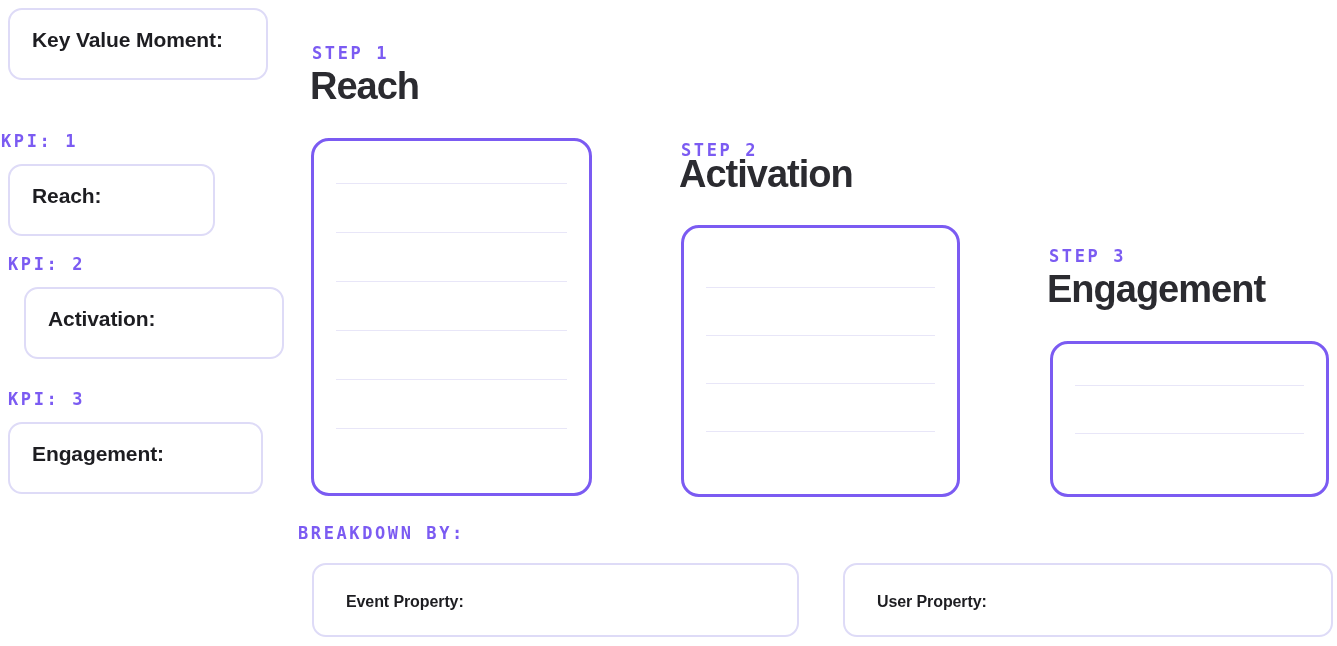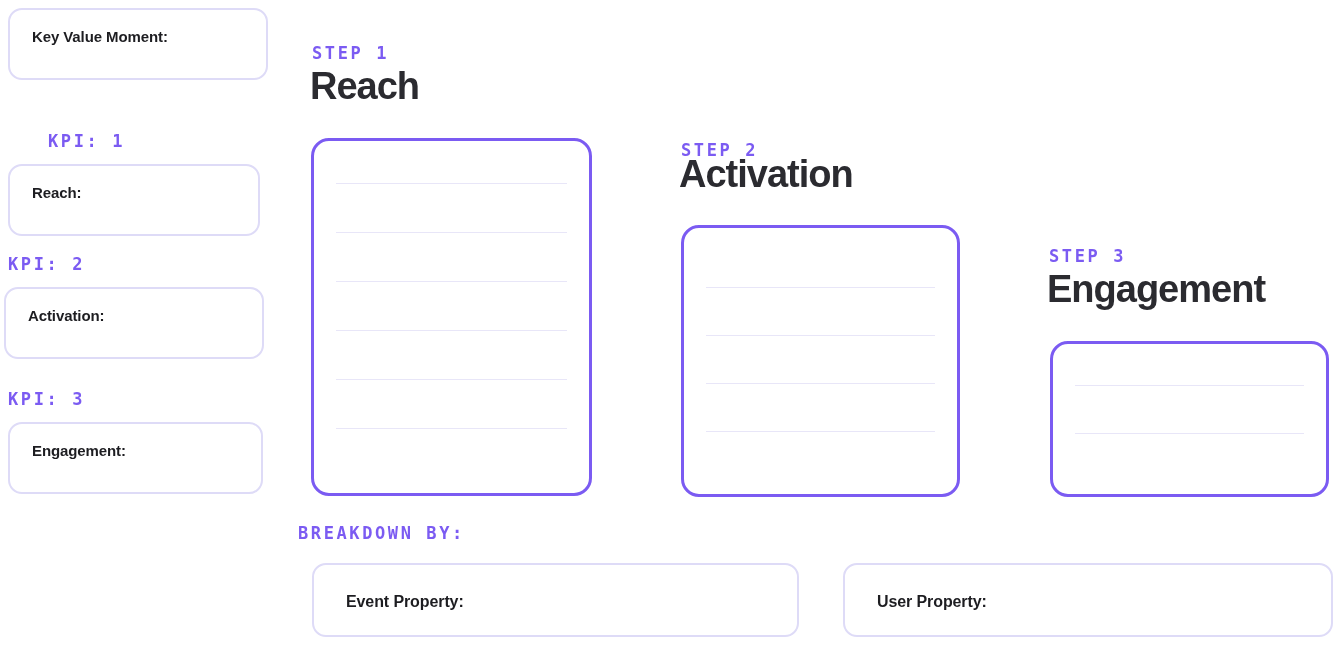--- a/index.html
+++ b/index.html
@@ -23,21 +23,21 @@
   .soft-box {
     position: absolute;
     background: #ffffff;
     border: 2px solid #DEDBF7;
     border-radius: 14px;
   }
   .soft-box .box-label {
     position: absolute;
     left: 22px;
     top: 18px;
-    font-size: 15px;
+    font-size: 21px;
     font-weight: bold;
     color: #1D1D21;
     letter-spacing: -0.1px;
     white-space: nowrap;
   }
 
   .step-card {
     position: absolute;
     background: #ffffff;
     border: 3px solid #7B5BF2;
@@ -69,24 +69,24 @@
     font-family: "Liberation Sans", sans-serif;
     font-size: 38px;
     font-weight: bold;
     color: #2B2B30;
     letter-spacing: -1px;
     white-space: nowrap;
   }
 
   
   #kvm-box      { left: 8px;  top: 8px;   width: 260px; height: 72px; }
-  #kpi1-label   { left: 20px;  top: 131px; padding-left: 28px; }
-  #kpi1-box     { left: 8px;  top: 164px; width: 252px; height: 72px; }
+  #kpi1-label   { left: 1px;  top: 131px; }
+  #kpi1-box     { left: 8px;  top: 164px; width: 207px; height: 72px; }
   #kpi2-label   { left: 8px;  top: 254px; }
-  #kpi2-box     { left: 4px;  top: 287px; width: 260px; height: 72px; }
+  #kpi2-box     { left: 24px;  top: 287px; width: 260px; height: 72px; }
   #kpi3-label   { left: 8px;  top: 389px; }
   #kpi3-box     { left: 8px;  top: 422px; width: 255px; height: 72px; }
 
   
   #step1-label  { left: 312px; top: 43px; }
   #step1-title  { left: 310px; top: 65px; }
   #step1-card   { left: 311px; top: 138px; width: 281px; height: 358px; }
 
   
   #step2-label  { left: 681px; top: 140px; }

